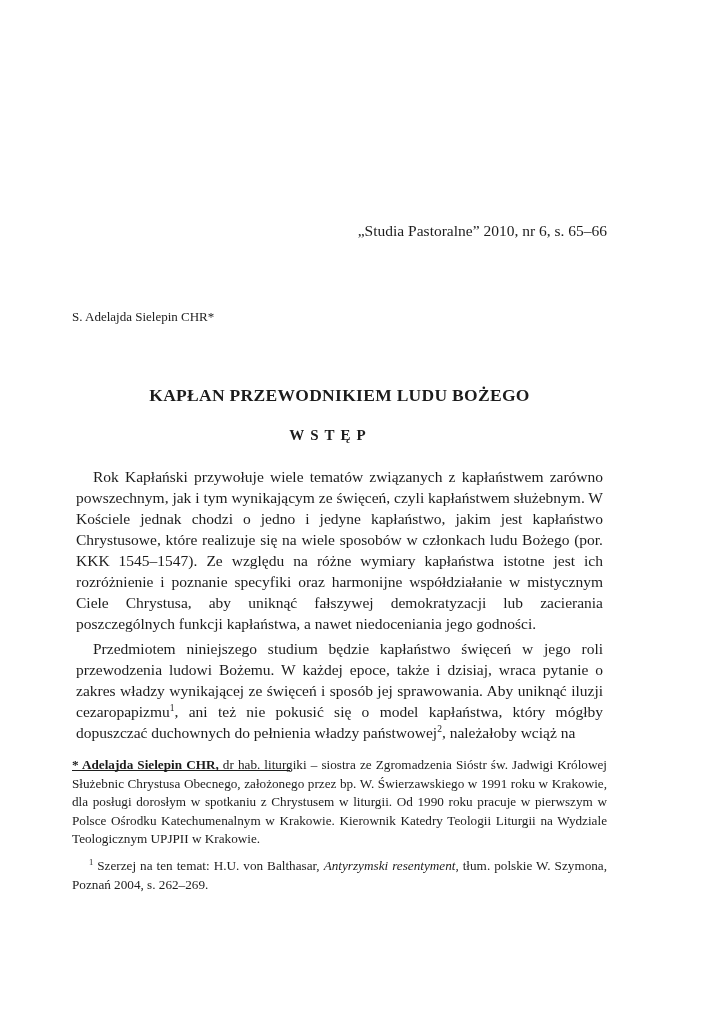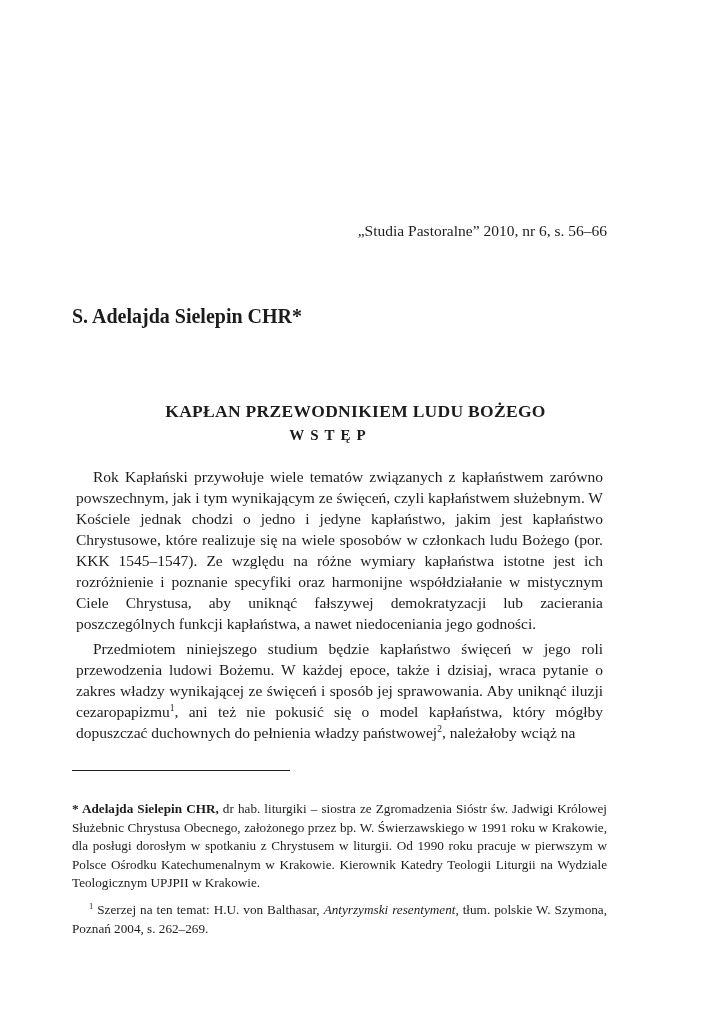--- a/index.html
+++ b/index.html
@@ -18,26 +18,26 @@
     top: 221px; left: 72px; width: 535px;
     text-align: right;
     font-size: 15.5px;
     line-height: 20px;
   }
   .author-block {
     position: absolute;
     top: 306px; left: 72px; width: 535px;
     line-height: 21px;
   }
-  .author-name { font-weight: bold; font-size: 20px; }
+  .author-name { font-weight: normal; font-size: 13px; }
   .author-city { font-size: 15.5px; }
   .title {
     position: absolute;
     top: 385px; left: 72px; width: 535px;
-    margin: 16px;
+    margin: 0;
     text-align: center;
     font-size: 17.5px;
     font-weight: bold;
     letter-spacing: 0.3px;
   }
   .section-heading {
     position: absolute;
     top: 427px; left: 60px; width: 535px;
     margin: 0;
     text-align: center;
@@ -61,42 +61,42 @@
     vertical-align: super;
   }
   .footnote-rule {
     position: absolute;
     top: 770px; left: 72px; width: 218px;
     border-top: 1.6px solid #1f1f1f;
     height: 0;
   }
   .footnotes {
     position: absolute;
-    top: 800px; left: 72px; width: 535px;
+    top: 756px; left: 72px; width: 535px;
     font-size: 13.2px;
     line-height: 18.6px;
     text-align: justify;
     hyphens: none;
   }
   .fn { margin: 0; }
   .fn-num { text-indent: 17px; margin-top: 8px; }
   .footnotes sup {
     font-size: 8.5px;
     line-height: 0;
     vertical-align: super;
   }
   .fn b { font-weight: bold; }
   .fn i { font-style: italic; }
 </style>
 </head>
 <body>
 
 <div class="page">
 
-  <div class="journal-line">„Studia Pastoralne” 2010, nr 6, s. 56–66</div>
+  <div class="journal-line">„Studia Pastoralne” 2010, nr 6, s. 65–66</div>
 
   <div class="author-block">
     <div class="author-name">S. Adelajda Sielepin CHR*</div>
   </div>
 
   <h1 class="title">KAPŁAN PRZEWODNIKIEM LUDU BOŻEGO</h1>
 
   <h2 class="section-heading">WSTĘP</h2>
 
   <div class="body-text">

